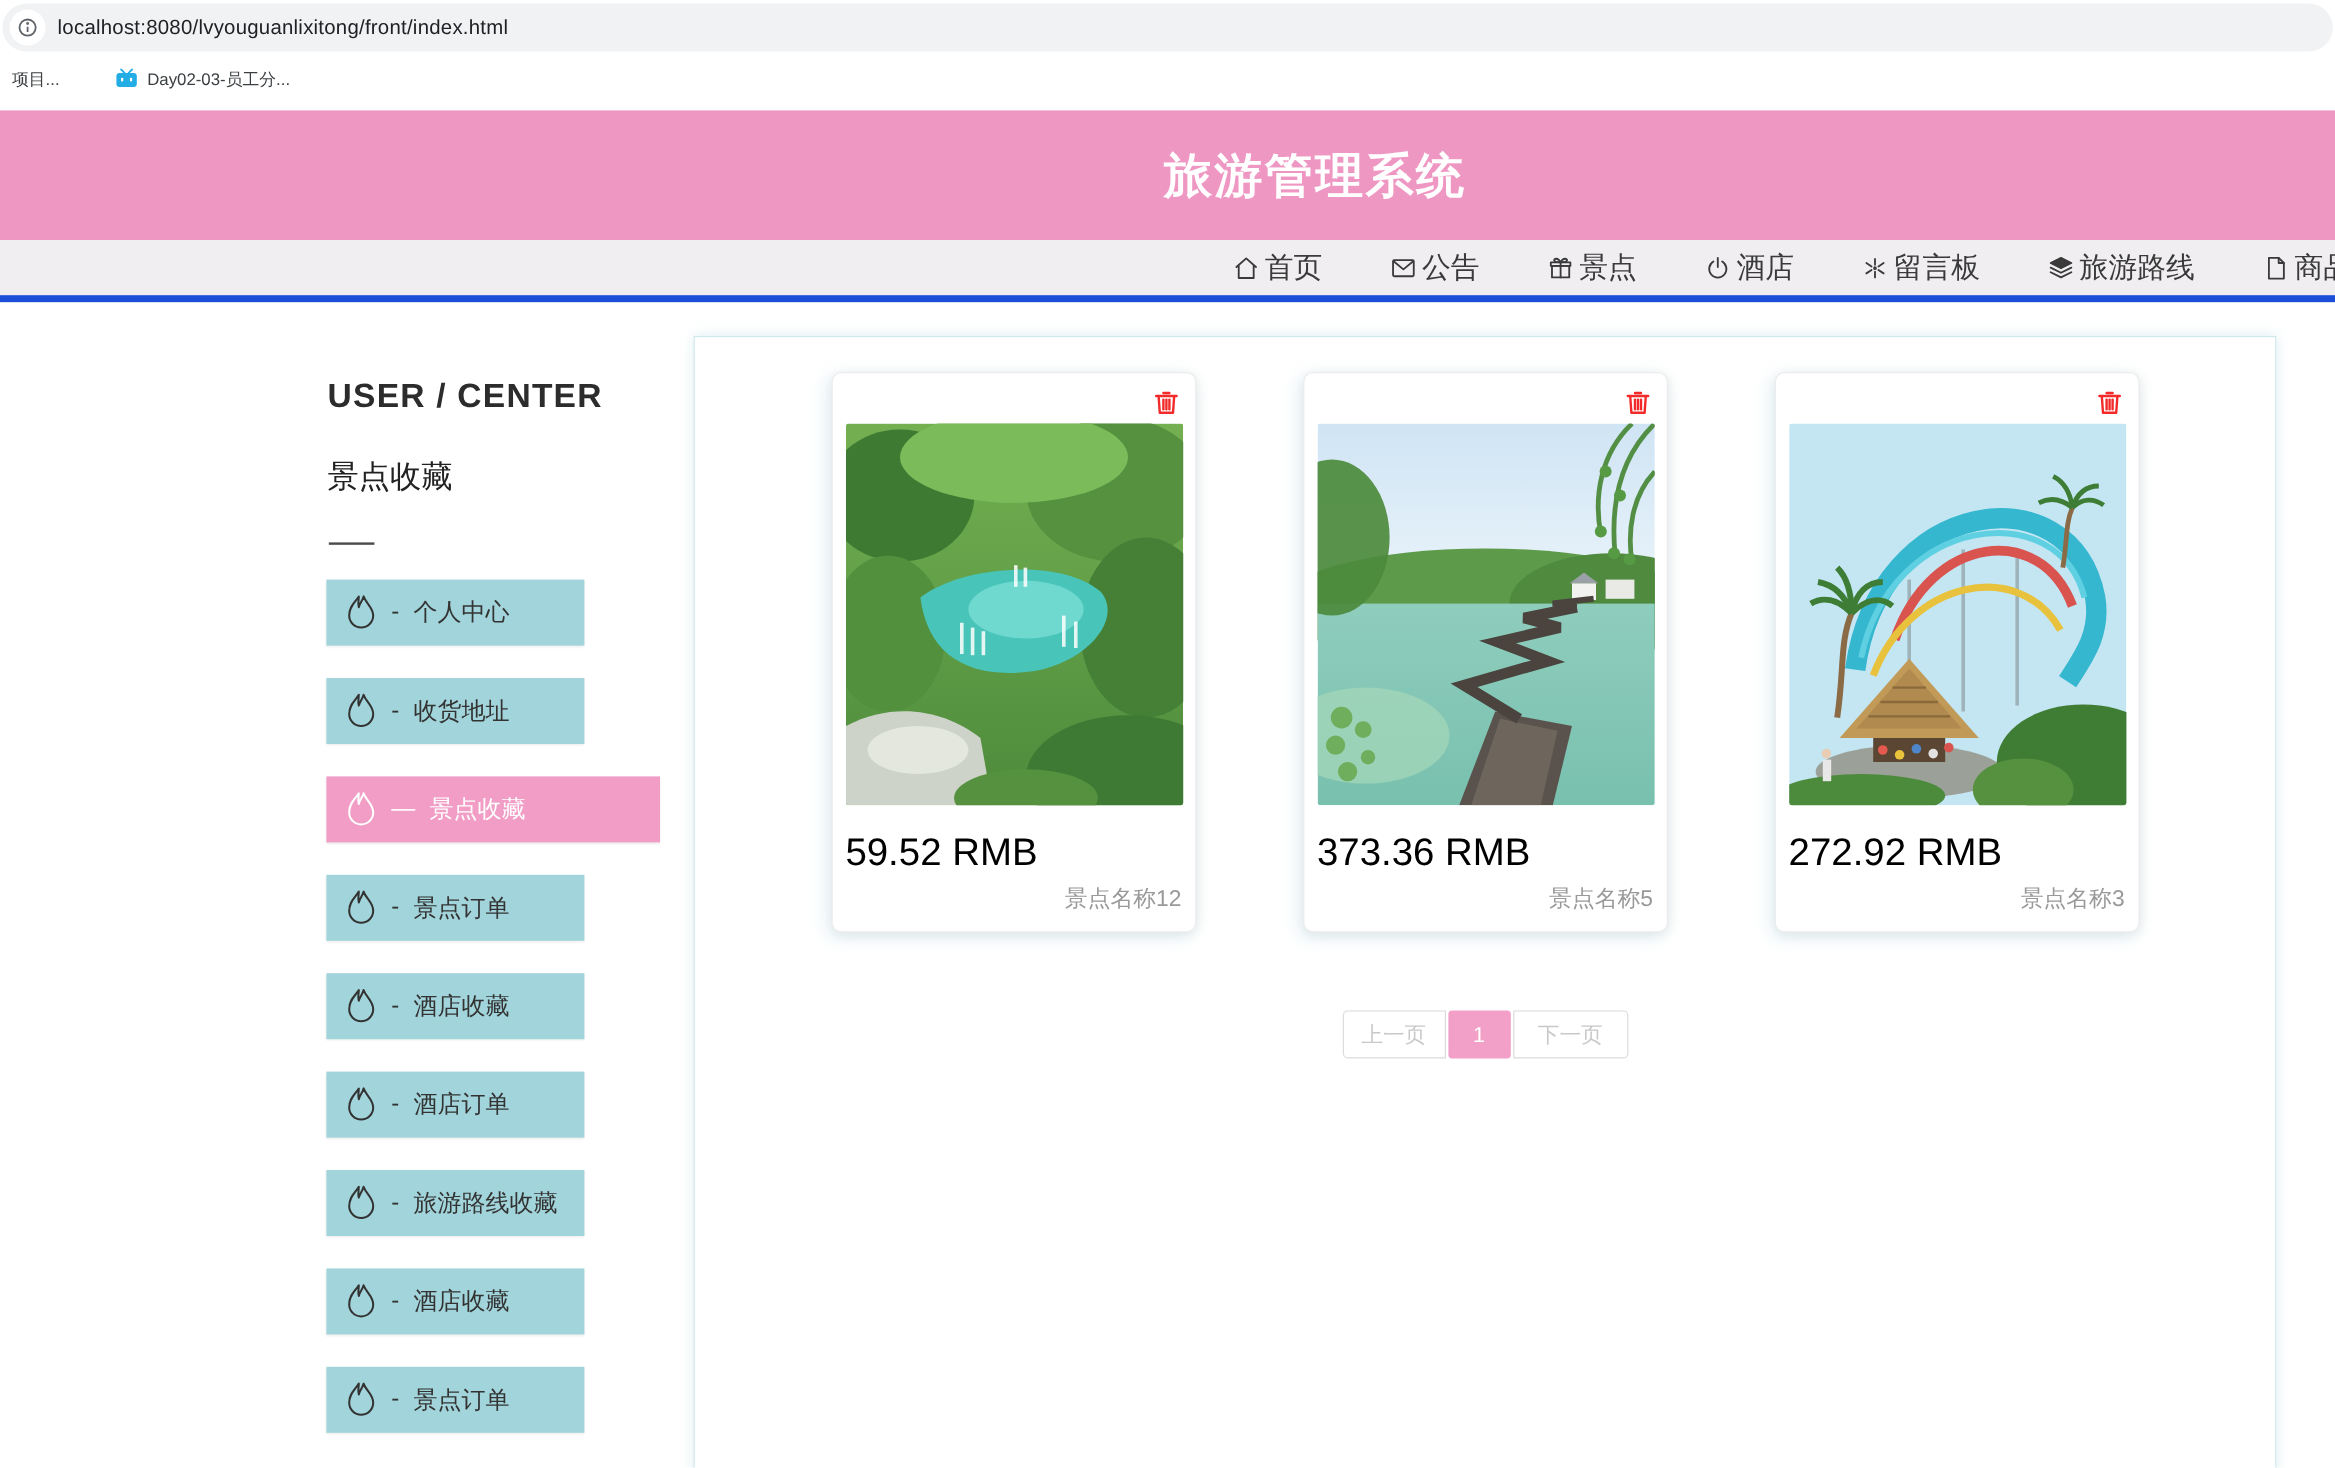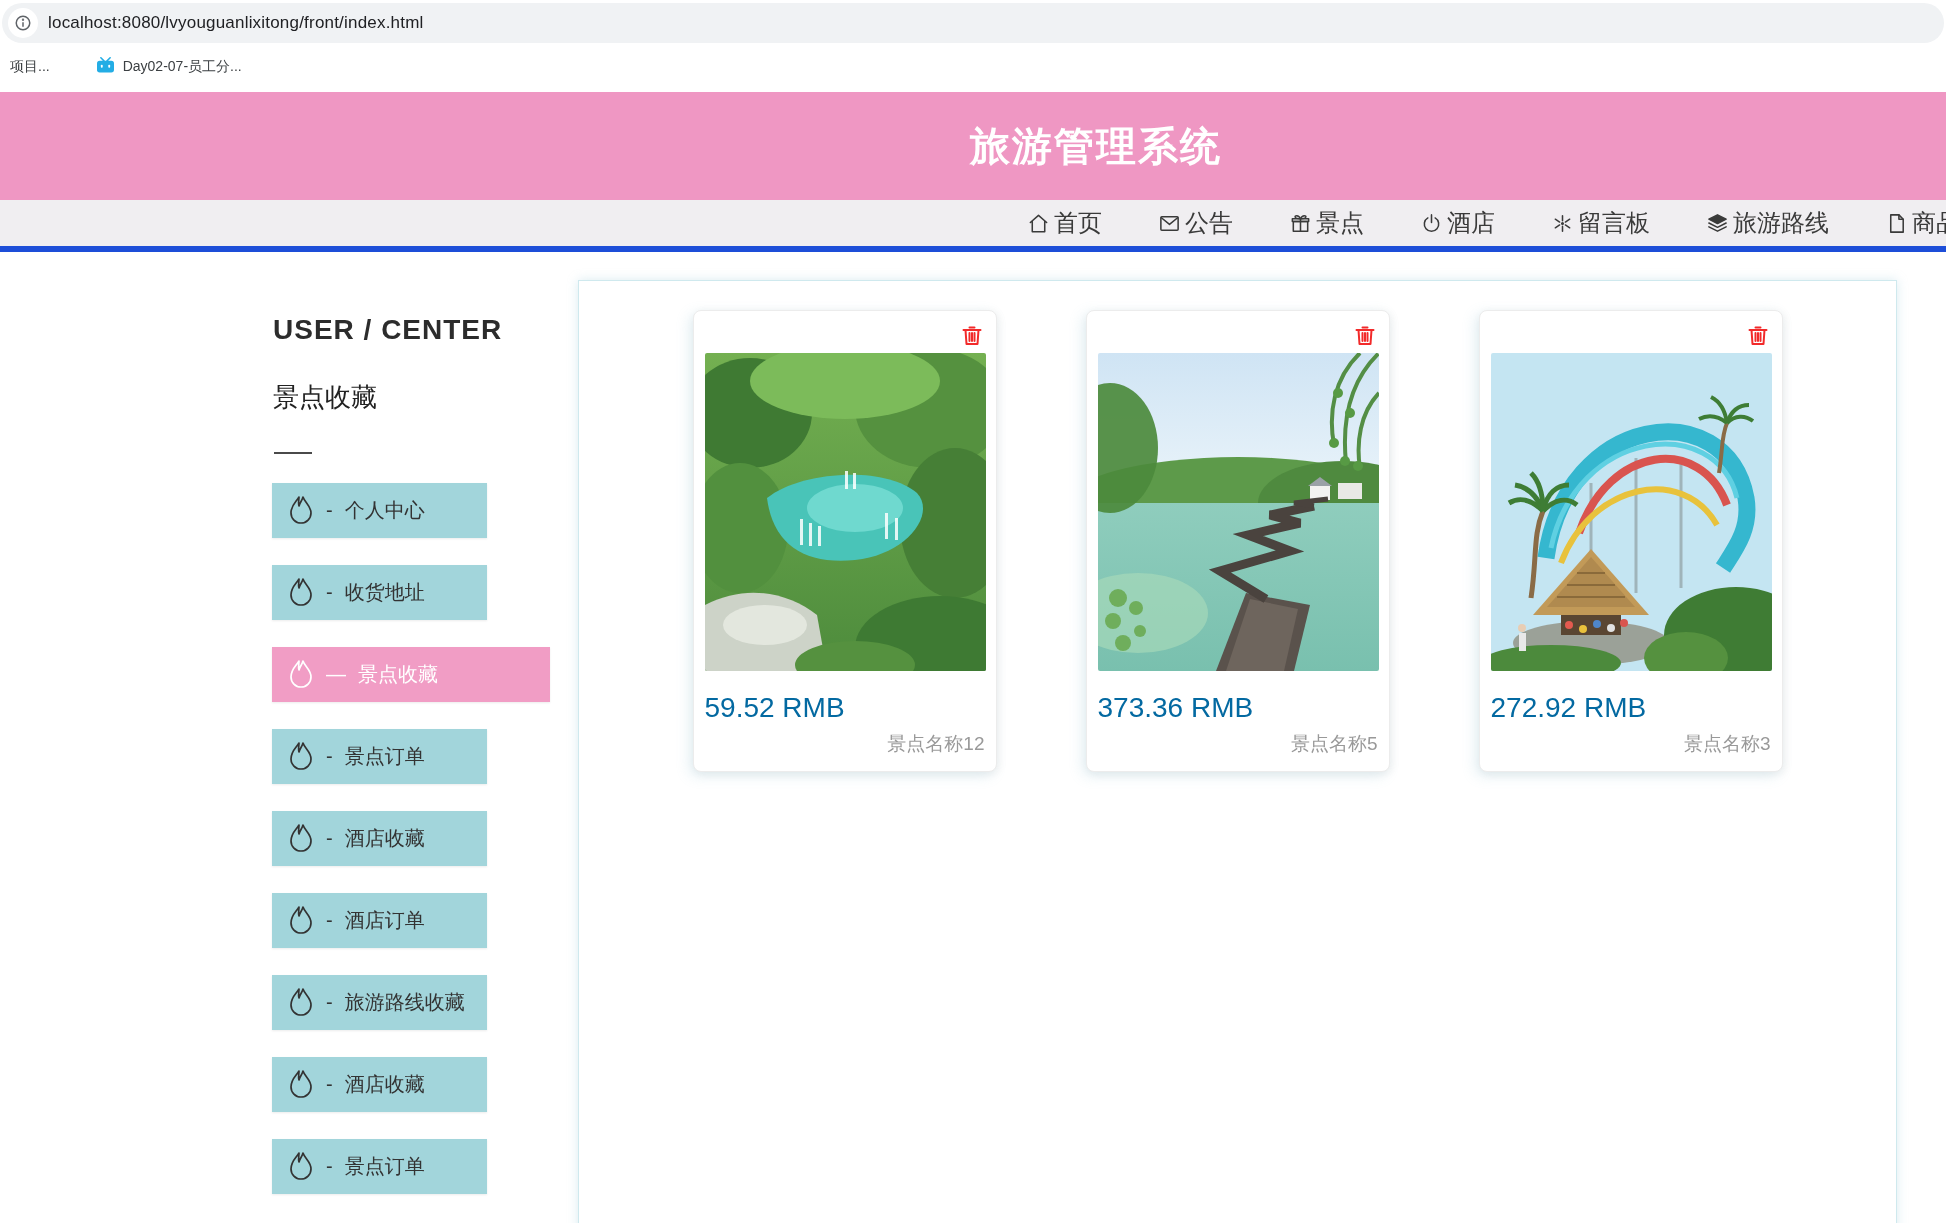--- a/index.html
+++ b/index.html
@@ -61,21 +61,21 @@
 
   .cards { display:flex; justify-content:center; gap:89px; padding-top:29px; }
   .card { width:304px; background:#fff; border:1px solid #ececec; border-radius:8px;
     padding:12px 11px 14px; cursor:pointer;
     box-shadow:-4px 4px 14px rgba(120,180,200,.20), 2px 2px 10px rgba(0,0,0,.06); }
   .card-top { height:30px; display:flex; justify-content:flex-end; }
   .trash-btn { width:26px; height:26px; border:none; background:none; cursor:pointer; padding:0; }
   .trash-btn svg { width:24px; height:24px; stroke:#f22a2a; fill:none;
     stroke-width:2; stroke-linecap:round; stroke-linejoin:round; }
   .photo { width:281px; height:318px; display:block; border-radius:2px; }
-  .price { margin-top:21px; font-size:28px; color:#0369a1; }
+  .price { margin-top:21px; font-size:32px; color:#000000; }
   .spot-name { margin-top:7px; text-align:right; font-size:19px; color:#999; }
 
   .pagination { margin-top:65px; display:flex; justify-content:center; gap:2px; }
   .page-btn { height:40px; line-height:38px; text-align:center; font-size:18px;
     background:#fff; border:1px solid #dcdcdc; color:#c9c9c9; cursor:pointer; }
   .page-prev { width:86px; border-radius:4px 0 0 4px; }
   .page-next { width:96px; border-radius:0 4px 4px 0; }
   .page-current { width:52px; height:40px; line-height:40px; text-align:center;
     font-size:18px; background:#f2a0c8; color:#fff; border:none; border-radius:3px; cursor:pointer; }
 </style>
@@ -101,21 +101,21 @@
   </div>
   <div class="bm-item">
     <span class="bili">
       <svg width="19" height="17" viewBox="0 0 24 22">
         <path d="M6 1 l4 4 M18 1 l-4 4" stroke="#23ade5" stroke-width="2" fill="none" stroke-linecap="round"></path>
         <rect x="1" y="5" width="22" height="15" rx="3.5" fill="#23ade5"></rect>
         <rect x="6" y="10" width="2.4" height="4" rx="1" fill="#fff"></rect>
         <rect x="15.6" y="10" width="2.4" height="4" rx="1" fill="#fff"></rect>
       </svg>
     </span>
-    <span>Day02-07-员工分...</span>
+    <span>Day02-03-员工分...</span>
   </div>
 </div>
 
 <div class="site-header">
   <div class="site-title">旅游管理系统</div>
 </div>
 
 <div class="site-nav">
   <div class="nav-item">
     <svg viewBox="0 0 24 24">
@@ -407,15 +407,20 @@
           <ellipse cx="60" cy="310" rx="70" ry="18" fill="#4c8a3c"></ellipse>
           <rect x="28" y="280" width="7" height="18" fill="#e8e8e8"></rect>
           <circle cx="31" cy="275" r="4" fill="#e8cdb4"></circle>
         </svg>
         <div class="price">272.92 RMB</div>
         <div class="spot-name">景点名称3</div>
       </div>
 
     </div>
 
+    <div class="pagination">
+      <button class="page-btn page-prev">上一页</button>
+      <button class="page-current">1</button>
+      <button class="page-btn page-next">下一页</button>
+    </div>
   </div>
 
 </div>
 
 </body></html>

